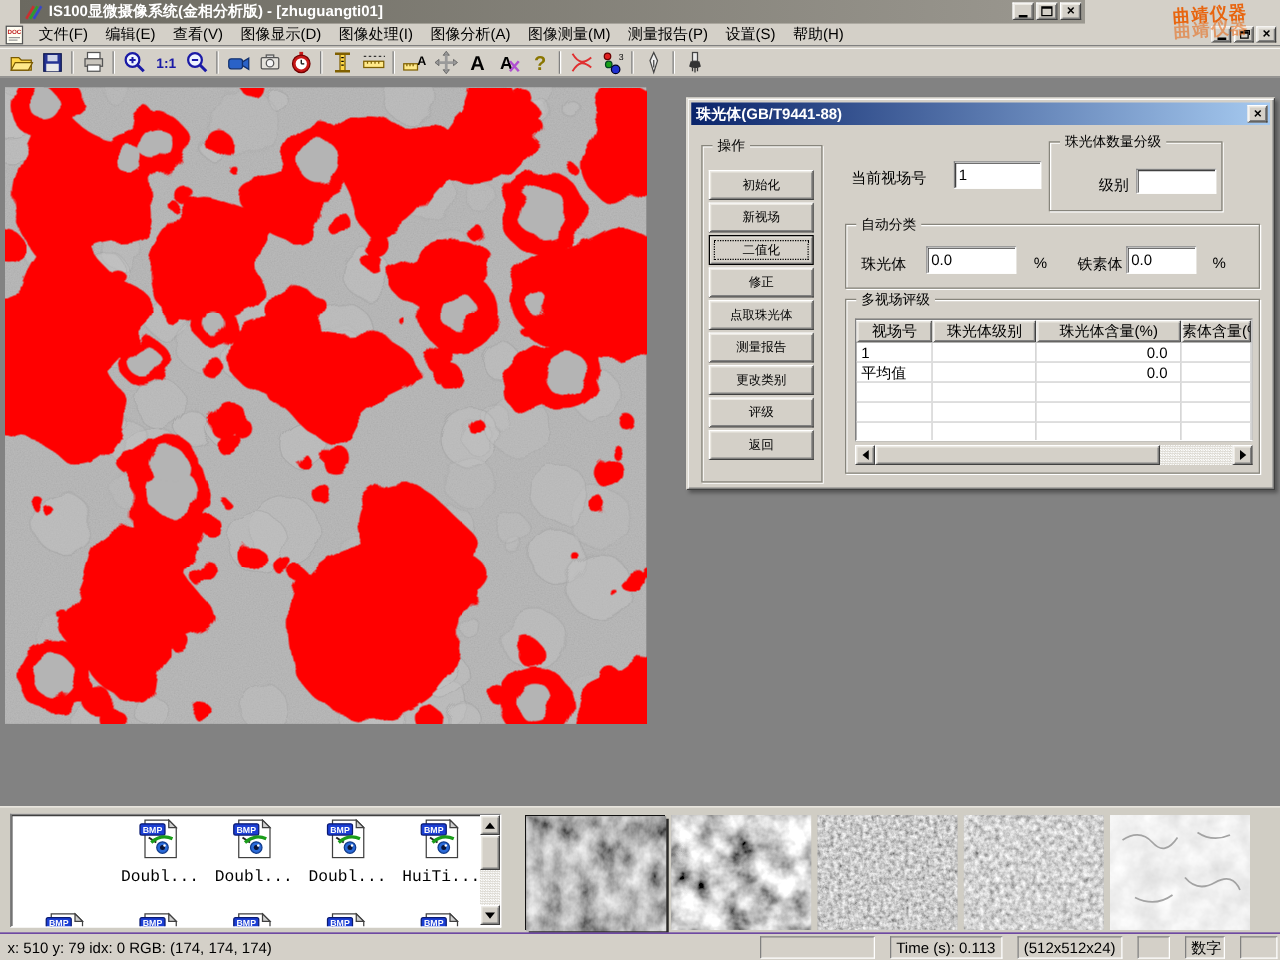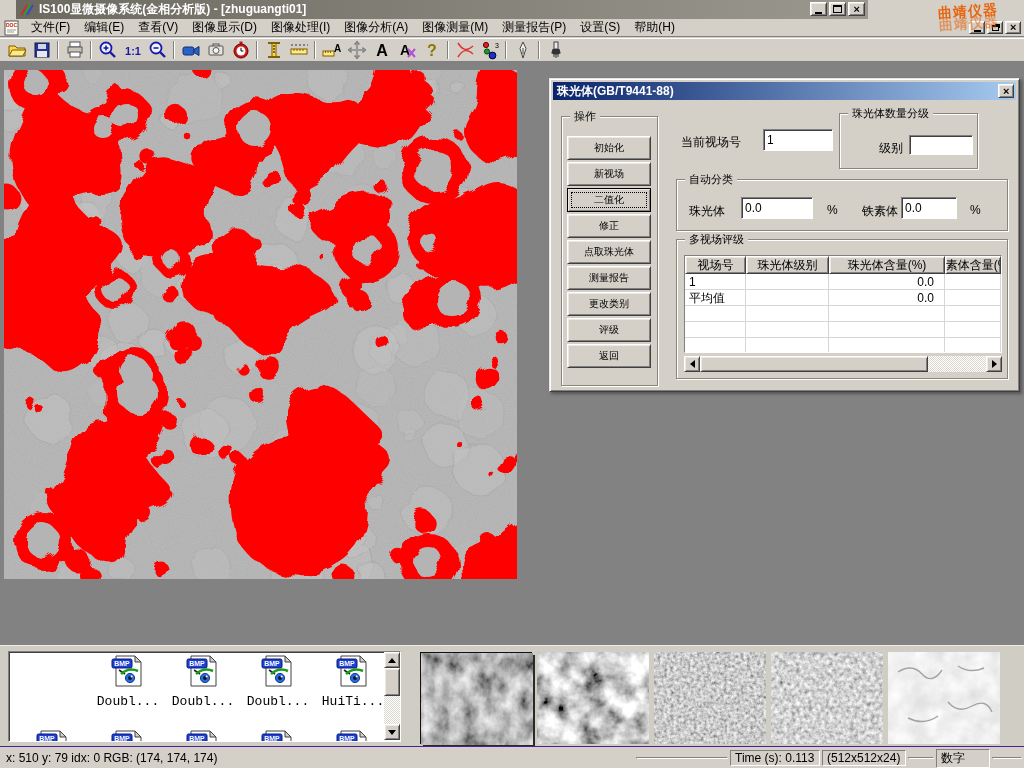--- a/index.html
+++ b/index.html
@@ -57,21 +57,21 @@
   .file-item{position:absolute;width:72px;text-align:center;}
   .file-icons-row2{position:absolute;top:78px;}
   .file-label{font-family:"Liberation Mono",monospace;font-size:13px;white-space:nowrap;display:inline-block;padding:0 2px;}
   .file-label.sel{background:#cac6be;}
   .vscroll{position:absolute;right:1px;top:1px;width:16px;height:88px;background-image:repeating-conic-gradient(#fff 0 25%,#d9d6ce 0 50%);background-size:2px 2px;}
   .thumb{position:absolute;top:6px;width:112px;height:92px;}
   .thumb.sel{border:1px solid #111;box-shadow:3px 3px 0 rgba(0,0,0,.8);}
   
   .statusbar{position:absolute;left:0;top:746px;width:1024px;height:22px;background:#d4d0c8;border-top:1px solid #4c1d95;display:flex;align-items:center;font-size:12px;}
   .sb-left{margin-left:6px;white-space:nowrap;}
-  .sb-panels{position:absolute;right:2px;top:2px;display:flex;gap:2px;height:18px;align-items:center;}
+  .sb-panels{position:absolute;right:2px;top:2px;display:flex;gap:12px;height:18px;}
   .sb-cell{border:1px solid;border-color:#808080 #ffffff #ffffff #808080;display:flex;align-items:center;padding:0 4px;font-size:12px;white-space:nowrap;overflow:hidden;}
 </style>
 </head>
 <body>
 
 <div class="titlebar">
   <svg width="16" height="14">
       <path d="M2 12L8 2" stroke="#c83030" stroke-width="2"></path>
       <path d="M5 12L11 2" stroke="#2f9a2f" stroke-width="2"></path>
       <path d="M8 12L14 2" stroke="#3848c8" stroke-width="2"></path>
@@ -821,16 +821,16 @@
     </div>
 </div>
 
 <div class="statusbar">
   <span class="sb-left">x: 510 y: 79 idx: 0  RGB: (174, 174, 174)</span>
   <div class="sb-panels">
     <span class="sb-cell" style="width:92px"></span>
     <span class="sb-cell" style="width:90px">Time (s): 0.113</span>
     <span class="sb-cell" style="width:84px">(512x512x24)</span>
     <span class="sb-cell" style="width:26px"></span>
-    <span class="sb-cell" style="width:54px">数字</span>
+    <span class="sb-cell" style="width:32px">数字</span>
     <span class="sb-cell" style="width:30px"></span>
   </div>
 </div>
 
 </body></html>

